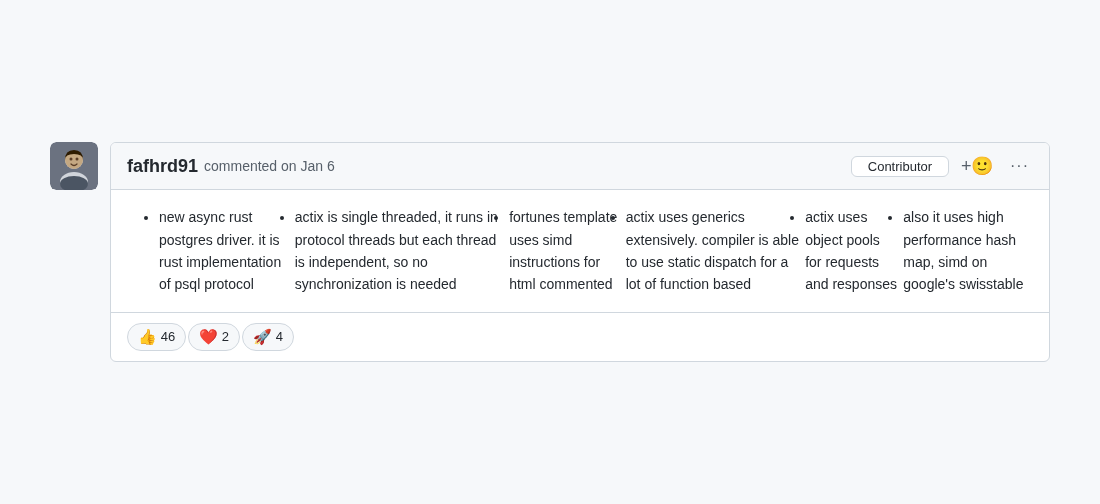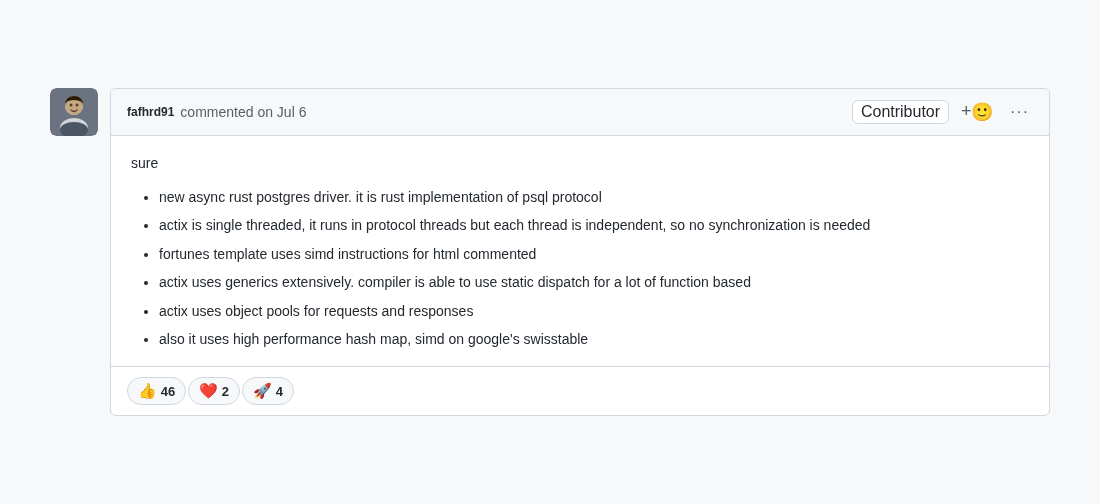--- a/index.html
+++ b/index.html
@@ -62,39 +62,39 @@
 
     .comment-header-left {
       display: flex;
       align-items: center;
       gap: 6px;
     }
 
     .username {
       font-weight: 600;
       color: #24292f;
-      font-size: 12px;
+      font-size: 18px;
     }
 
     .comment-meta {
       color: #57606a;
       font-size: 14px;
     }
 
     .comment-header-right {
       display: flex;
       align-items: center;
       gap: 8px;
     }
 
     .contributor-badge {
       border: 1px solid #d0d7de;
       border-radius: 6px;
-      padding: 2px 8px;
-      font-size: 16px;
+      padding: 2px 16px;
+      font-size: 13px;
       color: #24292f;
       background: #ffffff;
       cursor: pointer;
     }
 
     .emoji-react-btn {
       background: none;
       border: none;
       cursor: pointer;
       font-size: 18px;
@@ -123,21 +123,20 @@
 
     .comment-intro {
       margin-bottom: 12px;
       font-size: 14px;
     }
 
     .comment-list {
       list-style: disc;
       padding-left: 28px;
       display: flex;
-      flex-direction: column;
       gap: 6px;
     }
 
     .comment-list li {
       font-size: 14px;
       line-height: 1.6;
       color: #24292f;
     }
 
     .comment-reactions {
@@ -164,21 +163,21 @@
     .reaction-btn:first-child {
       border-color: #d0d7de;
     }
 
     .reaction-emoji {
       font-size: 15px;
     }
 
     .reaction-count {
       font-size: 13px;
-      font-weight: 700;
+      font-weight: 400;
       color: #24292f;
     }
 
     .reaction-btn.rocket {
       border-color: #d0d7de;
     }
   </style>
 </head>
 <body>
 
@@ -200,36 +199,35 @@
 
       <ellipse cx="24" cy="42" rx="14" ry="8" fill="#4b5563"></ellipse>
     </svg>
   </div>
 
   <div class="comment-box">
 
     <div class="comment-header">
       <div class="comment-header-left">
         <span class="username">fafhrd91</span>
-        <span class="comment-meta">commented on Jul 6</span>
+        <span class="comment-meta">commented on Jan 6</span>
       </div>
       <div class="comment-header-right">
         <button class="contributor-badge">Contributor</button>
         <button class="emoji-react-btn">
           <span>+</span>
           <span>🙂</span>
         </button>
         <button class="more-btn">
           <span>···</span>
         </button>
       </div>
     </div>
 
     <div class="comment-body">
-      <p class="comment-intro">sure</p>
       <ul class="comment-list">
         <li>new async rust postgres driver. it is rust implementation of psql protocol</li>
         <li>actix is single threaded, it runs in protocol threads but each thread is independent, so no synchronization is needed</li>
         <li>fortunes template uses simd instructions for html commented</li>
         <li>actix uses generics extensively. compiler is able to use static dispatch for a lot of function based</li>
         <li>actix uses object pools for requests and responses</li>
         <li>also it uses high performance hash map, simd on google's swisstable</li>
       </ul>
     </div>
 

